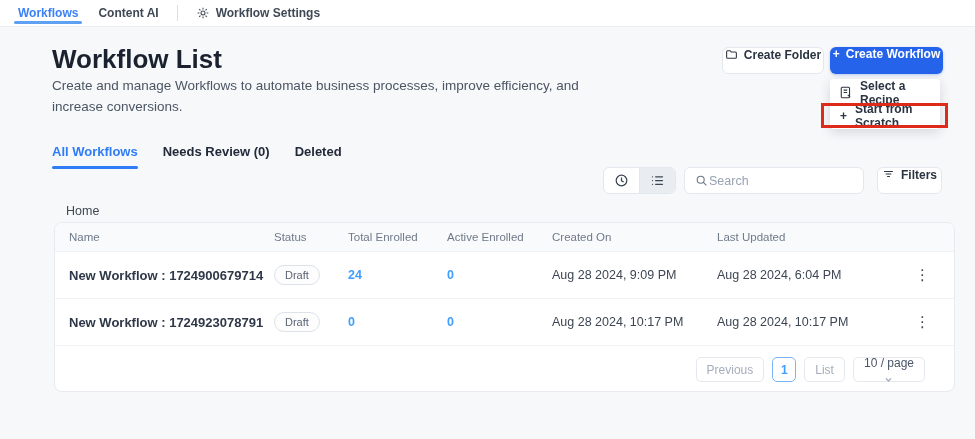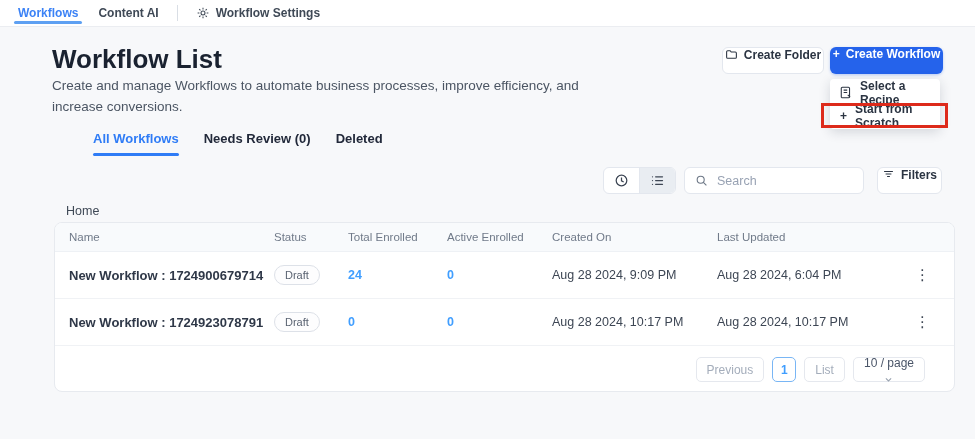--- a/index.html
+++ b/index.html
@@ -54,41 +54,41 @@
   .create-menu .menu-item {
     height:23px; display:flex; align-items:center; gap:8px;
     padding:0 10px; font-size:12px; font-weight:600; color:#2b3442; cursor:pointer;
   }
   .annotation-box {
     position:absolute; left:821px; top:103px; width:127px; height:25px;
     border:3px solid #dd2a1b; z-index:6; pointer-events:none;
   }
 
   
-  .tabs { position:absolute; left:52px; top:131px; display:flex; gap:25px;margin-left:41px; }
+  .tabs { position:absolute; left:52px; top:144px; display:flex; gap:25px; }
   .tab { position:relative; padding-bottom:10px; font-size:13px; font-weight:700; color:#22293a; cursor:pointer; }
   .tab.active { color:#2f7cf6; }
   .tab.active .tab-underline {
     position:absolute; left:0; right:0; bottom:0; height:3px;
     background:#2f7cf6; border-radius:2px;
   }
 
   
   .view-toggle {
     position:absolute; left:603px; top:167px; height:27px; width:73px;
     display:flex; border:1px solid #e3e7ee; border-radius:6px; overflow:hidden; background:#fff;
   }
   .view-toggle .toggle-btn { flex:1; display:flex; align-items:center; justify-content:center; cursor:pointer; color:#3d4654; }
   .view-toggle .toggle-btn.inactive { background:#e9edf2; }
   .view-toggle .toggle-btn + .toggle-btn { border-left:1px solid #e3e7ee; }
 
   .search-box {
     position:absolute; left:684px; top:167px; width:180px; height:27px;
     background:#fff; border:1px solid #e3e7ee; border-radius:6px;
-    display:flex; align-items:center; gap:9px; padding:0 10px;
+    display:flex; align-items:center; gap:1px; padding:0 10px;
   }
   .search-box input {
     border:none; outline:none; width:100%; font-size:12.5px;
     font-family:inherit; color:#2b3442; background:transparent;
   }
   .search-box input::placeholder { color:#98a2b3; }
 
   .btn-filters {
     position:absolute; left:877px; top:167px; width:65px; height:27px;
     background:#fff; border:1px solid #e3e7ee; color:#2b3442;

